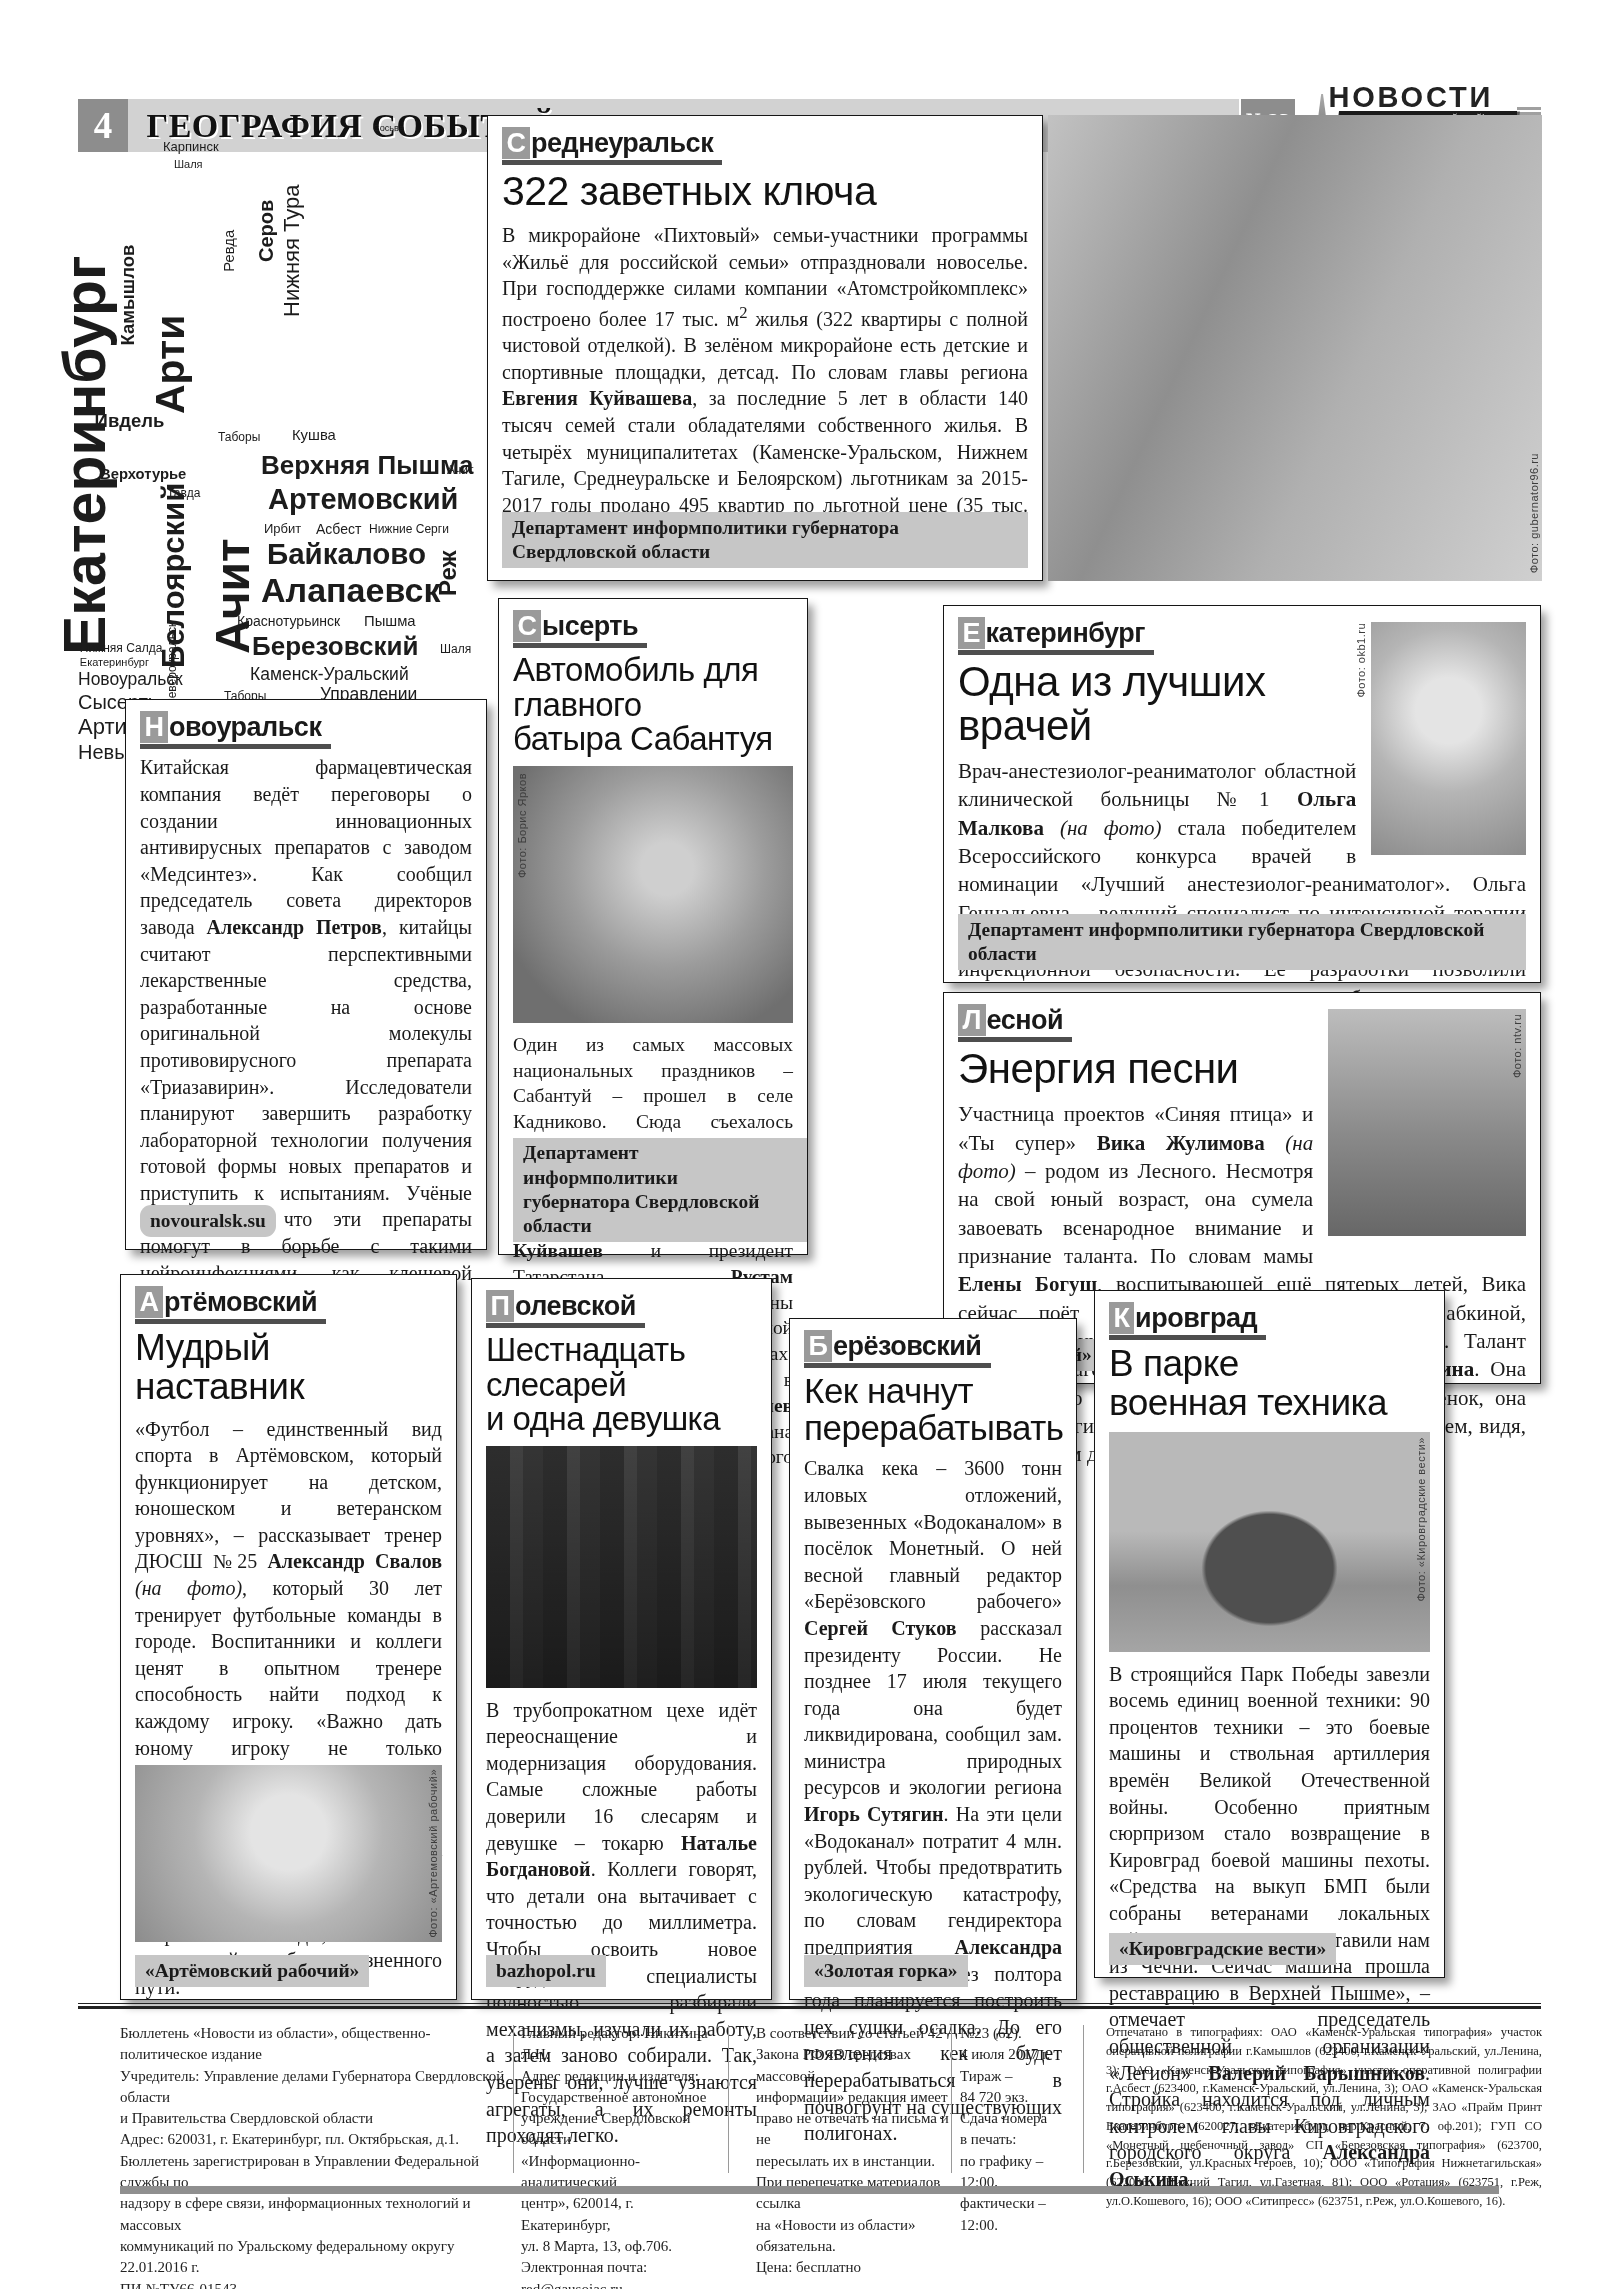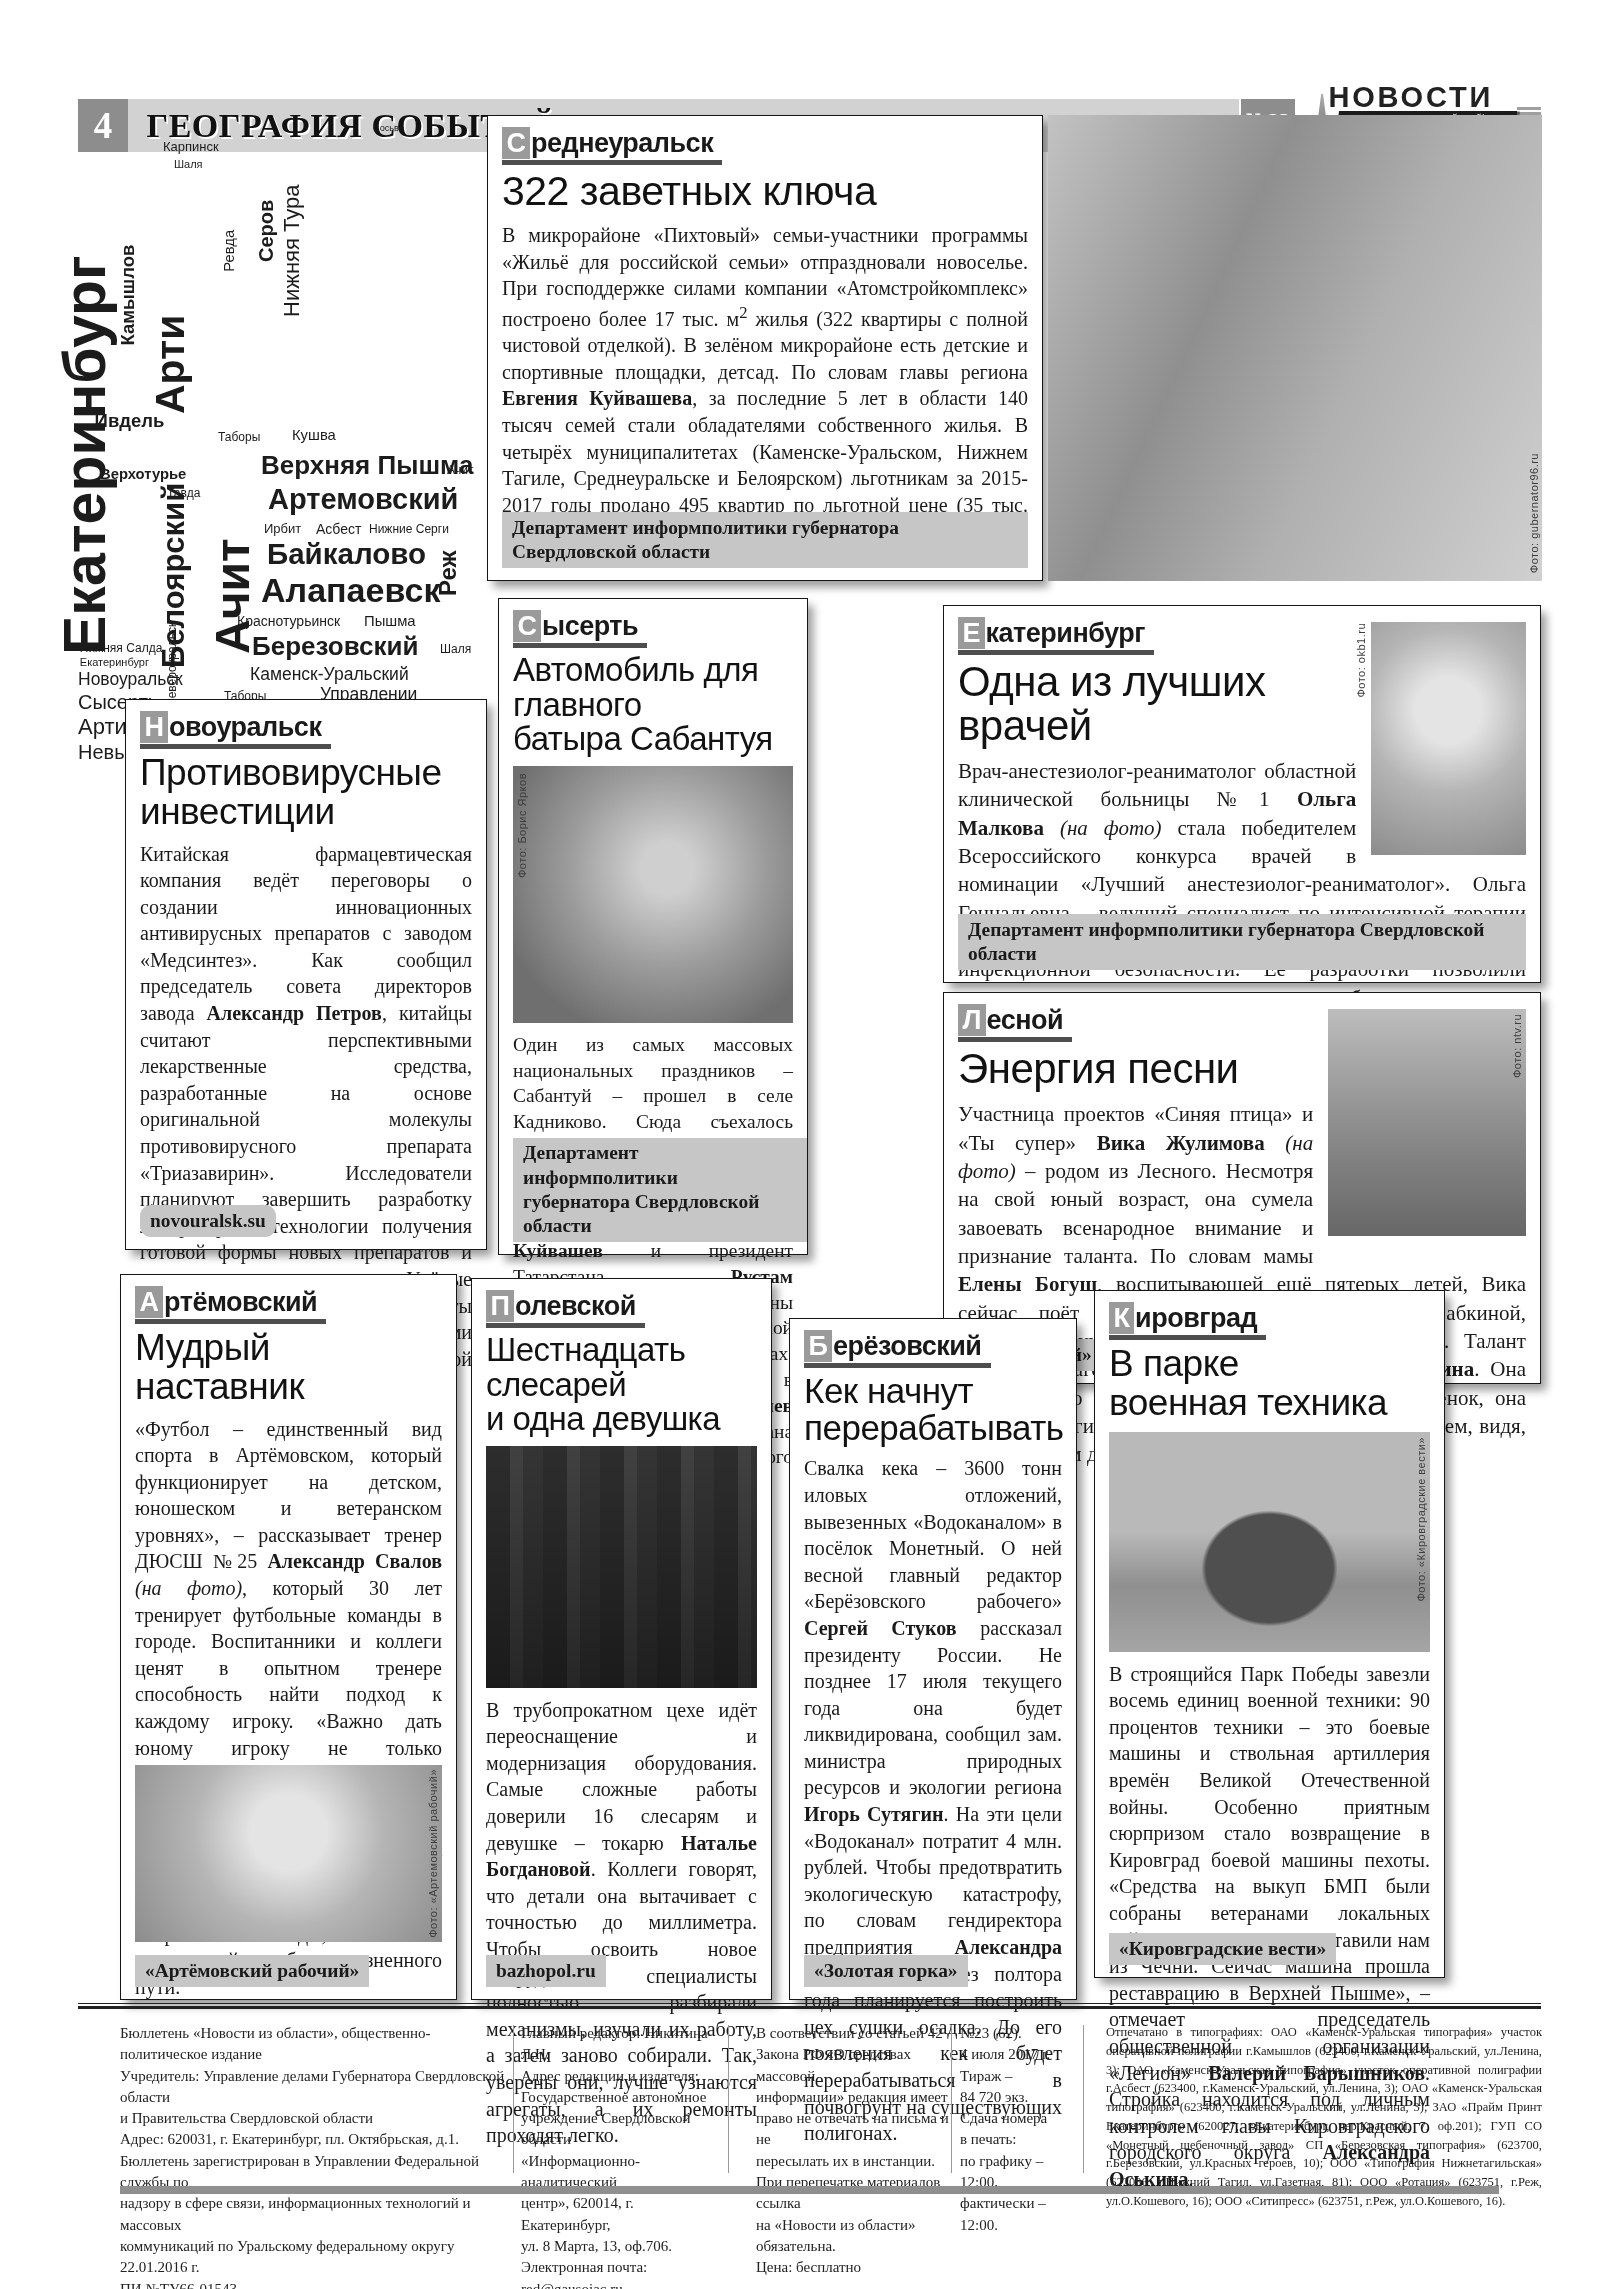--- a/index.html
+++ b/index.html
@@ -152,22 +152,20 @@
   </section>
   <figure class="photo ph-grad1" style="position:absolute;left:1048px;top:115px;width:494px;height:466px;">
     <figcaption class="vcredit" style="right:1.8px;bottom:7.4px;">Фото: gubernator96.ru</figcaption>
   </figure>
 
   <section class="box" style="left:125px;top:699px;width:362px;height:551px;">
     <div class="city">
         <span class="ci">Н</span>
         <span>овоуральск</span>
       </div>
-    <h2 class="headline h40">Противовирусные
-инвестиции</h2>
     <div class="body">Китайская фармацевтическая компания ведёт переговоры о создании инновационных антивирусных препаратов с заводом «Медсинтез». Как сообщил председатель совета директоров завода <b>Александр Петров</b>, китайцы считают перспективными лекарственные средства, разработанные на основе оригинальной молекулы противовирусного препарата «Триазавирин». Исследователи планируют завершить разработку лабораторной технологии получения готовой формы новых препаратов и приступить к испытаниям. Учёные предполагают, что эти препараты помогут в борьбе с такими нейроинфекциями, как клещевой энцефалит, бешенство, лихорадка.</div>
     <div class="src" style="position:absolute;left:14px;bottom:12px;border-radius:11px;">novouralsk.su</div>
   </section>
 
   <section class="box" style="left:498px;top:598px;width:310px;height:657px;">
     <div class="city">
         <span class="ci">С</span>
         <span>ысерть</span>
       </div>
     <h2 class="headline h36">Автомобиль для главного

